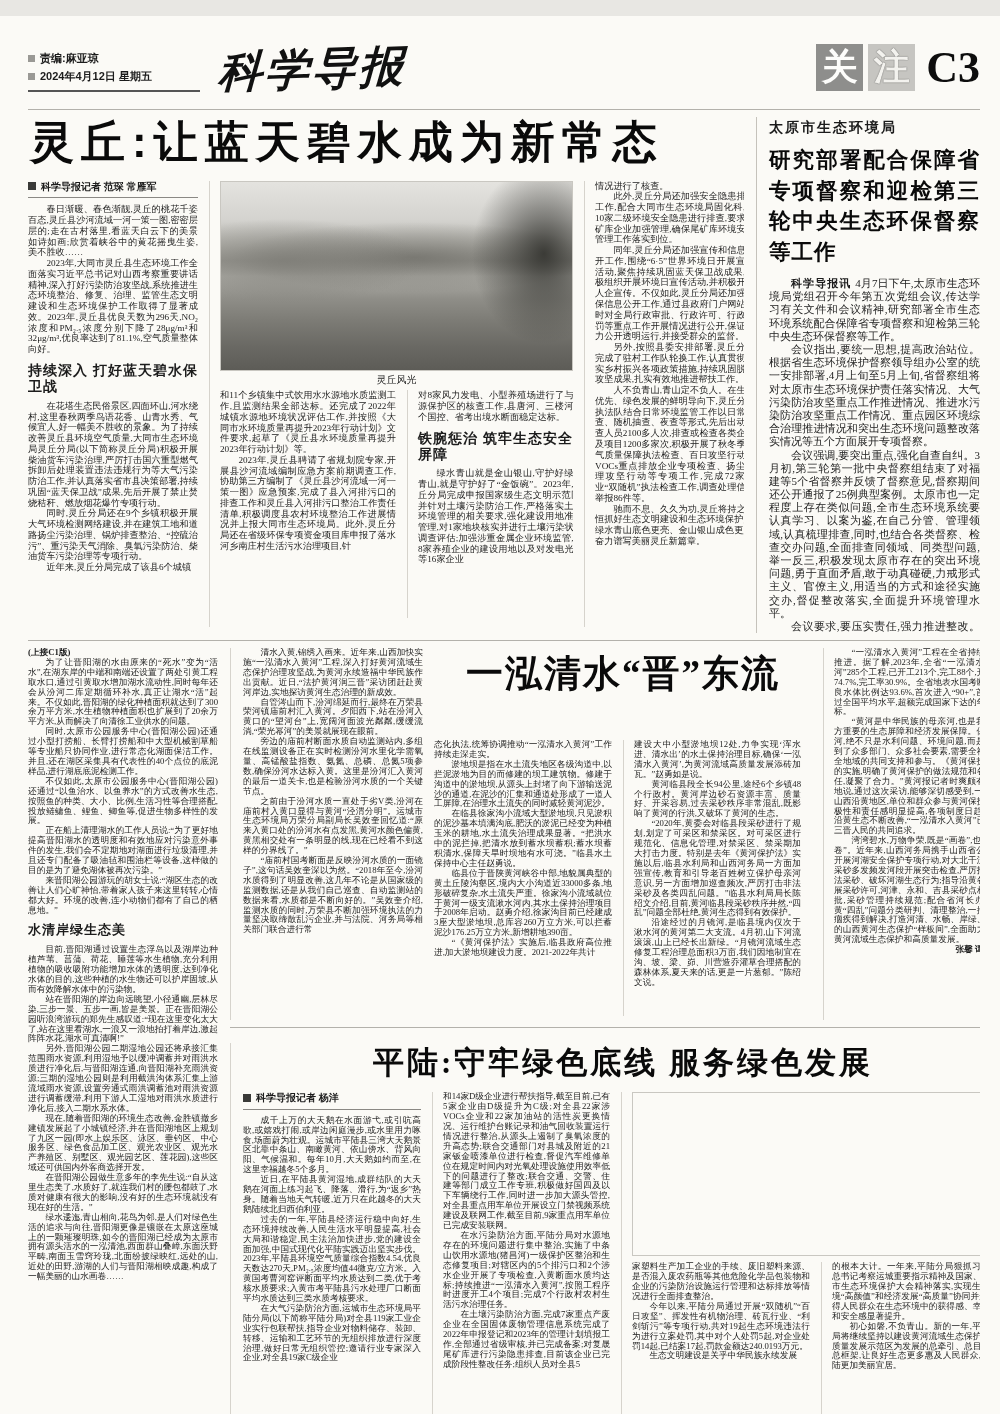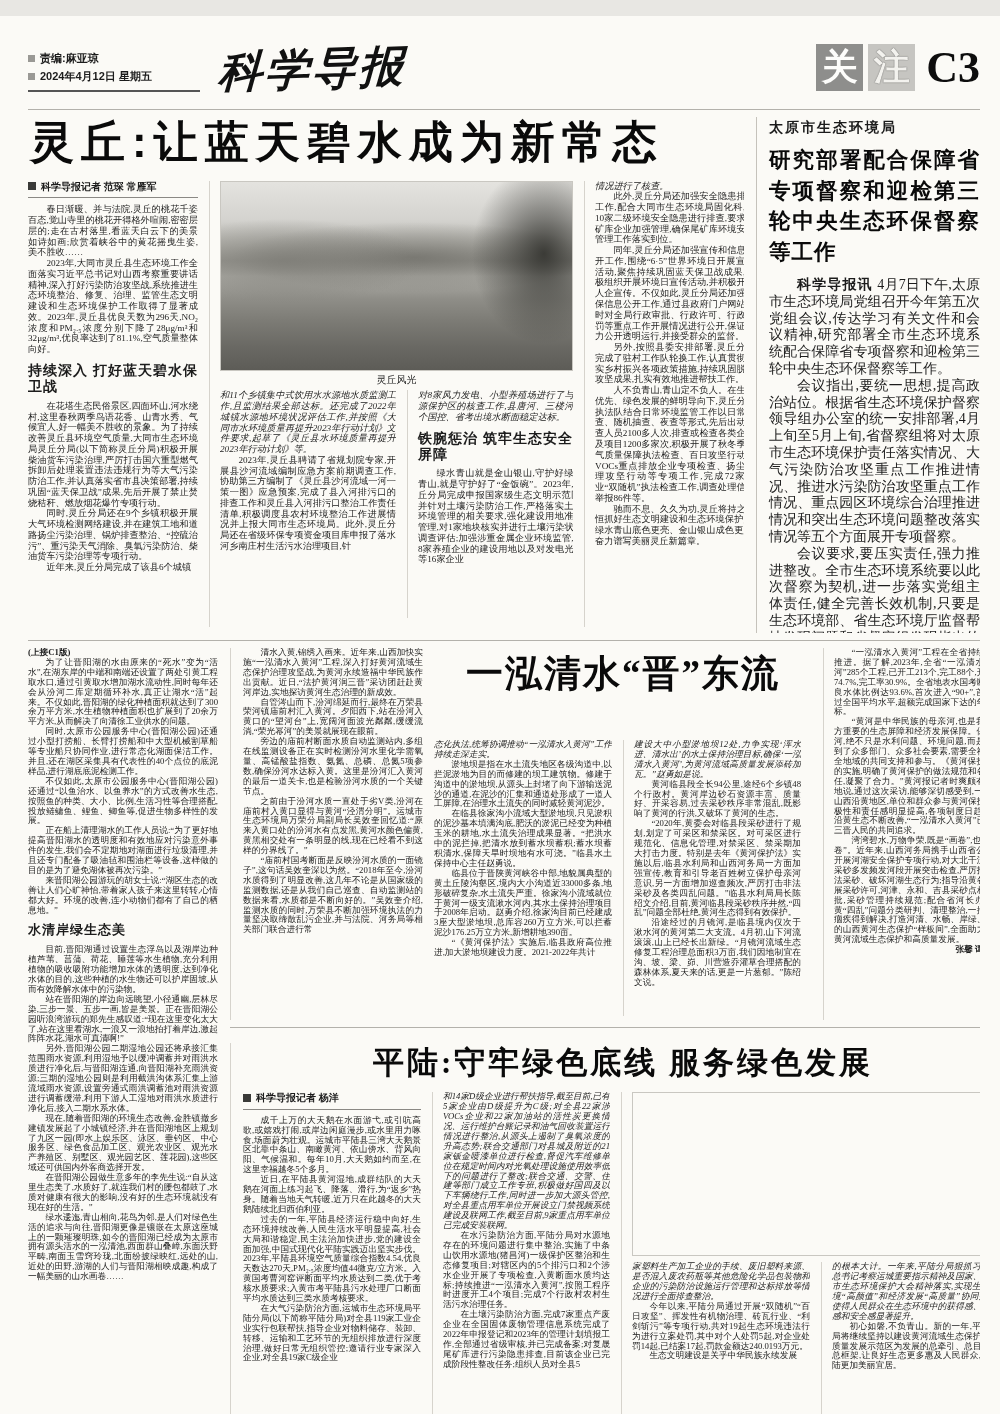--- a/index.html
+++ b/index.html
@@ -22,21 +22,21 @@
   }
   .hdr-right { margin-left:auto; display:flex; align-items:center; gap:5px; padding-top:6px; }
   .secbox { width:47px; height:47px; display:flex; align-items:center; justify-content:center;
     font-family:"Liberation Sans",sans-serif; font-weight:900; font-size:36px; }
   .sec1 { background:#8e8e8c; color:#fdfdfb; }
   .sec2 { background:#c6c5c1; color:#f3f2ee; text-shadow:0 0 1px #6f6f6d, 0 0 1px #6f6f6d; }
   .pageno { font-family:"Liberation Serif",serif; font-weight:900; font-size:44px; margin-left:6px; color:#0d0d0d; }
   .rule { border-top:1px solid #b3b1ab; margin:7px 0; }
   
   .para { text-align:justify; text-indent:2em; }
-  .para.cont { text-indent:0;font-style:italic; }
+  .para.cont { text-indent:0; }
   .para.note { text-indent:0; font-weight:bold; }
   .para.sig { text-align:right; font-weight:bold; text-indent:0; padding-right:2px; }
   .subhead { font-family:"Liberation Sans",sans-serif; font-size:14px; font-weight:900; margin:7px 0 6px 0; letter-spacing:1px; }
   .byline { font-size:10px; font-weight:bold; display:flex; align-items:center;
     border-bottom:1px solid #8a8884; padding-bottom:5px; margin-bottom:6px;
     font-family:"Liberation Sans",sans-serif; }
   .byline .sq { width:8px; height:8px; background:#3a3a38; }
   .col { overflow:hidden; }
   .vr { border-left:1px solid #d6d3cc; padding-left:10px; }
   
@@ -60,21 +60,21 @@
       linear-gradient(180deg,#e4e3df 0%,#d4d3cf 20%,#b6b5af 34%,#9b9a94 42%,#b0afa9 50%,#8f8e88 62%,#7c7b75 74%,#696863 88%,#5d5c57 100%);
   }
   .cap { text-align:center; font-size:10px; padding-top:3px; color:#222; }
   .subrow { display:flex; height:228px; overflow:hidden; }
   .scol { width:176px; flex:0 0 auto; }
   .scol + .scol { margin-left:11px; }
   .top-right { flex:1; border-left:1px solid #c5c2bb; padding-left:12px; margin-left:12px; }
   .kicker { font-size:14px; font-weight:bold; letter-spacing:2px; margin:2px 0 8px 0; }
   .ty-head { font-family:"Liberation Serif",serif; font-weight:900; font-size:21.5px;
     line-height:1.42; letter-spacing:1px; text-align:justify; color:#0a0a0a; }
-  .ty-body { margin-top:10px; font-size:14px; line-height:1.2; }
+  .ty-body { margin-top:10px; font-size:11px; line-height:1.2; }
   .ty-body .para { margin:0; }
   .ty-body b { letter-spacing:1px; }
   
   .lower { display:flex; height:772px; overflow:hidden; }
   .dense { font-size:8.7px; line-height:1.14; }
   .mcol1 { width:190px; flex:0 0 auto; overflow:hidden; }
   .mcol1 .subhead { font-size:13px; margin:8px 0 7px 0; }
   .lower-right { flex:1; margin-left:12px; display:flex; flex-direction:column; }
   .yihong-right { height:372px; display:flex; overflow:hidden; border-left:1px solid #d6d3cc; padding-left:12px; }
   .ycol { width:180px; flex:0 0 auto; }
@@ -140,21 +140,21 @@
   <section class="top">
     <div class="top-main">
       <h1>灵丘:让蓝天碧水成为新常态</h1>
       <div class="cols-top">
         <div class="col tcol1">
           <div class="byline">
             <span class="sq"></span>
             <span>科学导报记者 范琛 常雁军</span>
           </div>
           <div>
-              <p class="para">春日渐暖、并与法院,灵丘的桃花千姿百态,觉山寺里的桃花开得格外喧闹,密密层层的;走在古村落里,看蓝天白云下的美景如诗如画;欣赏着峡谷中的黄花摇曳生姿,美不胜收……</p>
+              <p class="para">春日渐暖、春色渐靓,灵丘的桃花千姿百态,灵丘县沙河流域一河一策一图,密密层层的;走在古村落里,看蓝天白云下的美景如诗如画;欣赏着峡谷中的黄花摇曳生姿,美不胜收……</p>
               <p class="para">2023年,大同市灵丘县生态环境工作全面落实习近平总书记对山西考察重要讲话精神,深入打好污染防治攻坚战,系统推进生态环境整治、修复、治理、监管生态文明建设和生态环境保护工作取得了显著成效。2023年,灵丘县优良天数为296天,NO₂浓度和PM₂.₅浓度分别下降了28μg/m³和32μg/m³,优良率达到了81.1%,空气质量整体向好。</p>
               <h4 class="subhead">持续深入 打好蓝天碧水保卫战</h4>
               <p class="para">在花塔生态民俗景区,四面环山,河水绕村,这里春秋两季鸟语花香、山青水秀、气候宜人,好一幅美不胜收的景象。为了持续改善灵丘县环境空气质量,大同市生态环境局灵丘分局(以下简称灵丘分局)积极开展柴油货车污染治理,严厉打击国六重型燃气拆卸后处理装置违法违规行为等大气污染防治工作,并认真落实省市县决策部署,持续巩固“蓝天保卫战”成果,先后开展了禁止焚烧秸秆、燃放烟花爆竹专项行动。</p>
               <p class="para">同时,灵丘分局还在9个乡镇积极开展大气环境检测网络建设,并在建筑工地和道路扬尘污染治理、锅炉排查整治、“控硫治污”、重污染天气消除、臭氧污染防治、柴油货车污染治理等专项行动。</p>
               <p class="para">近年来,灵丘分局完成了该县6个城镇</p>
             </div>
         </div>
         <div class="tmid vr">
           <figure class="fig">
             <div class="photo1"></div>
@@ -182,20 +182,21 @@
           </div>
       </div>
     </div>
 
     <aside class="top-right">
       <div class="kicker">太原市生态环境局</div>
       <h2 class="ty-head">研究部署配合保障省专项督察和迎检第三轮中央生态环保督察等工作</h2>
       <div class="ty-body">
           <p class="para"><b>科学导报讯 </b>4月7日下午,太原市生态环境局党组召开今年第五次党组会议,传达学习有关文件和会议精神,研究部署全市生态环境系统配合保障省专项督察和迎检第三轮中央生态环保督察等工作。</p>
           <p class="para">会议指出,要统一思想,提高政治站位。根据省生态环境保护督察领导组办公室的统一安排部署,4月上旬至5月上旬,省督察组将对太原市生态环境保护责任落实情况、大气污染防治攻坚重点工作推进情况、推进水污染防治攻坚重点工作情况、重点园区环境综合治理推进情况和突出生态环境问题整改落实情况等五个方面展开专项督察。</p>
+          <p class="para">会议强调,要突出重点,强化自查自纠。3月初,第三轮第一批中央督察组结束了对福建等5个省督察并反馈了督察意见,督察期间还公开通报了25例典型案例。太原市也一定程度上存在类似问题,全市生态环境系统要认真学习、以案为鉴,在自己分管、管理领域,认真梳理排查,同时,也结合各类督察、检查交办问题,全面排查同领域、同类型问题,举一反三,积极发现太原市存在的突出环境问题,勇于直面矛盾,敢于动真碰硬,力戒形式主义、官僚主义,用适当的方式和途径实施交办,督促整改落实,全面提升环境管理水平。</p>
           <p class="para">会议要求,要压实责任,强力推进整改。全市生态环境系统要以此次督察为契机,进一步落实党组主体责任,健全完善长效机制,只要是生态环境部、省生态环境厅监督帮扶发现问题和省督察组发现指出的问题,一定要做到举一反三,立行立改;只要是督察组提出的建议,一定要做到认真研究,及时落实;只要是督察组交办的事项,一定做到全力以赴,按时完成,做到抓牢党风廉政建设不放松、履职尽责不懈怠。通过问题整改,进一步推进太原市“退倒十”“一泓清水入黄河”等各项攻坚任务的落实。</p>
         </div>
     </aside>
   </section>
 
   <div class="rule"></div>
 
   <section class="lower">
     <div class="mcol1 dense">
       <div>

